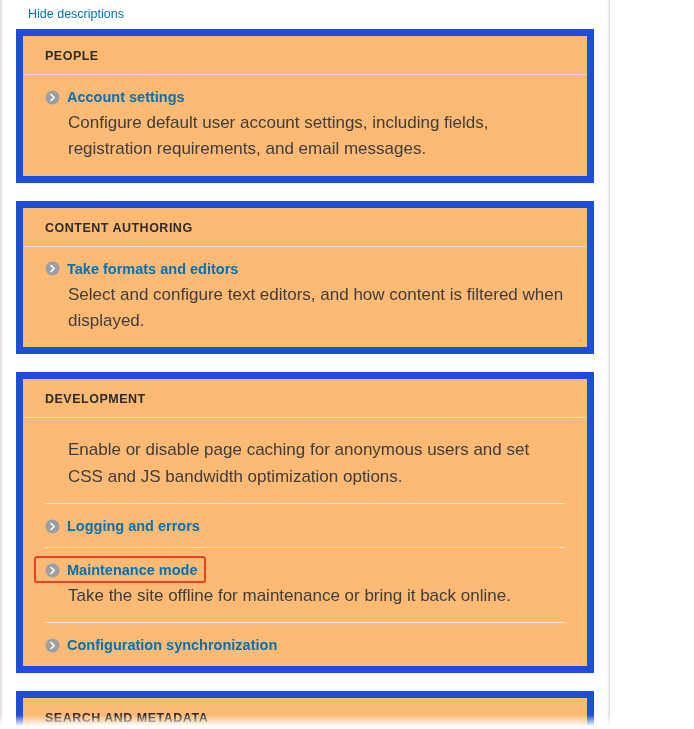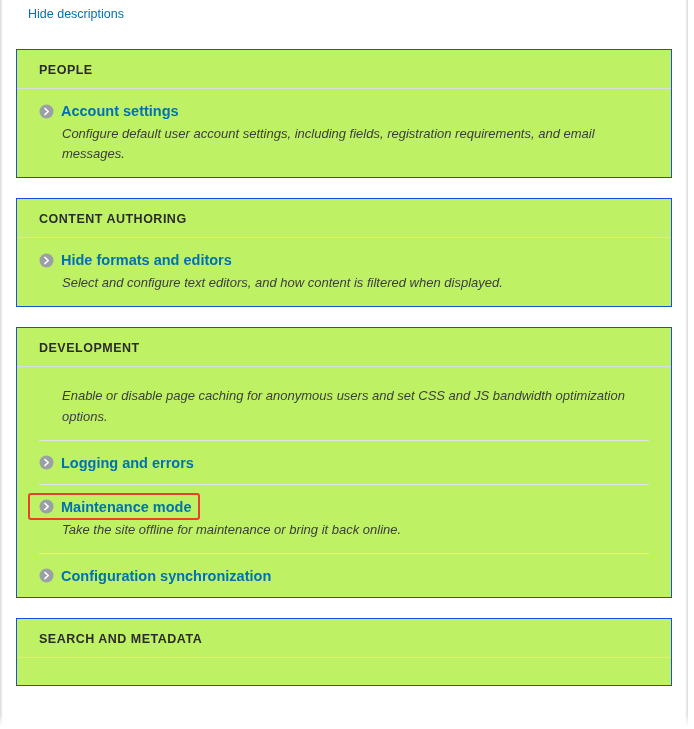--- a/index.html
+++ b/index.html
@@ -10,42 +10,41 @@
   body {
     width: 694px;
     height: 729px;
     font-family: "Liberation Sans", sans-serif;
     font-size: 13px;
     color: #3b3b3b;
     overflow: hidden;
     position: relative;
   }
   .page {
-    width: 688px;
+    width: 610px;
     height: 729px;
     box-sizing: border-box;
     padding: 0 16px;
     position: relative;
     background: #ffffff;
   }
   .top-link-row {
     padding: 6px 0 8px 12px;
   }
   .hide-desc-link {
     color: #0071b3;
     font-size: 12.5px;
     text-decoration: none;
     cursor: pointer;
   }
   .panel {
-    border: 1px solid #1d4ed8;
-    background: #bef264;
+    border: 7px solid #1d4ed8;
+    background: #fdba74;
     margin-bottom: 18px;
     box-sizing: border-box;
-    margin-top: 20px;
   }
   .panel-title {
     font-size: 12.5px;
     font-weight: bold;
     color: #2b2b2b;
     letter-spacing: 0.04em;
     text-transform: uppercase;
     padding: 13px 0 11px 22px;
     border-bottom: 1px solid #dcdcdc;
     margin: 0 0 0 0;
@@ -77,25 +76,24 @@
   .item-link {
     color: #0071b3;
     font-size: 14.5px;
     font-weight: bold;
     text-decoration: none;
     cursor: pointer;
     text-align: right;
   }
   .item-desc {
     margin: 5px 0 0 23px;
-    font-size: 13px;
+    font-size: 17px;
     line-height: 1.55;
     color: #3d3d3d;
     max-width: 600px;
-    font-style: italic;
   }
   .item.highlighted .item-head {
     position: relative;
   }
   .item.highlighted .hl {
     position: absolute;
     left: -11px;
     top: -6px;
     width: 172px;
     height: 27px;
@@ -157,21 +155,21 @@
     <div class="panel-title">CONTENT AUTHORING</div>
     <div class="panel-body">
       <div class="item">
         <div class="item-head">
           <span class="bullet-icon">
             <svg width="15" height="15" viewBox="0 0 15 15">
                 <circle cx="7.5" cy="7.5" r="7" fill="#9aa0a6"></circle>
                 <path d="M6 4.5 L9.2 7.5 L6 10.5" fill="none" stroke="#ffffff" stroke-width="1.7" stroke-linecap="round" stroke-linejoin="round"></path>
               </svg>
           </span>
-          <a class="item-link" href="#">Hide formats and editors</a>
+          <a class="item-link" href="#">Take formats and editors</a>
         </div>
         <div class="item-desc">Select and configure text editors, and how content is filtered when displayed.</div>
       </div>
     </div>
   </div>
 
   <div class="panel">
     <div class="panel-title">DEVELOPMENT</div>
     <div class="panel-body">
 

